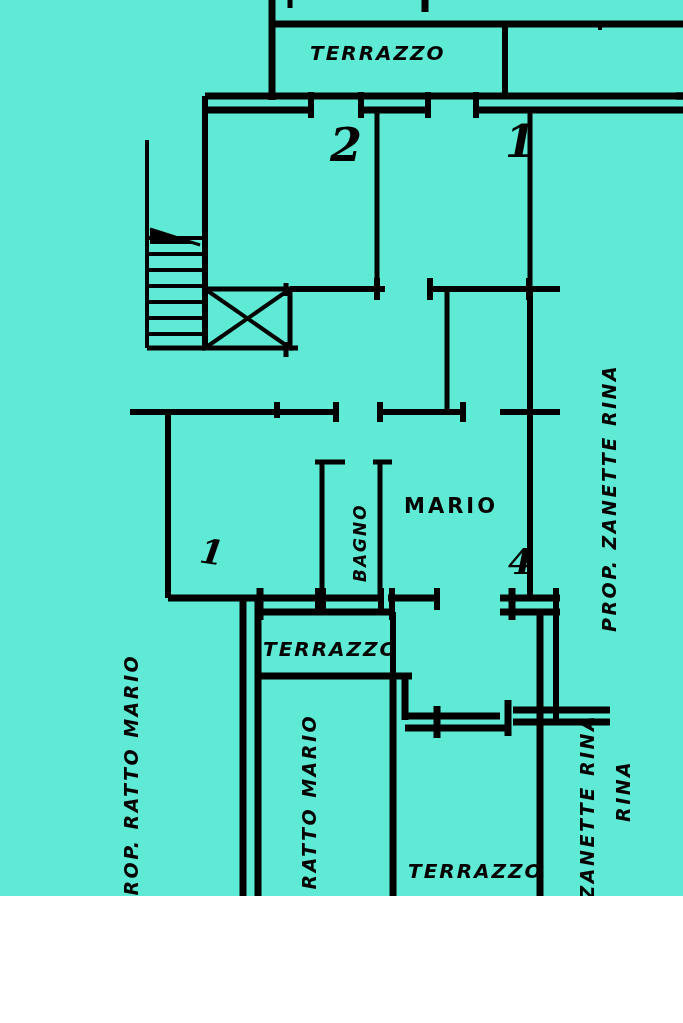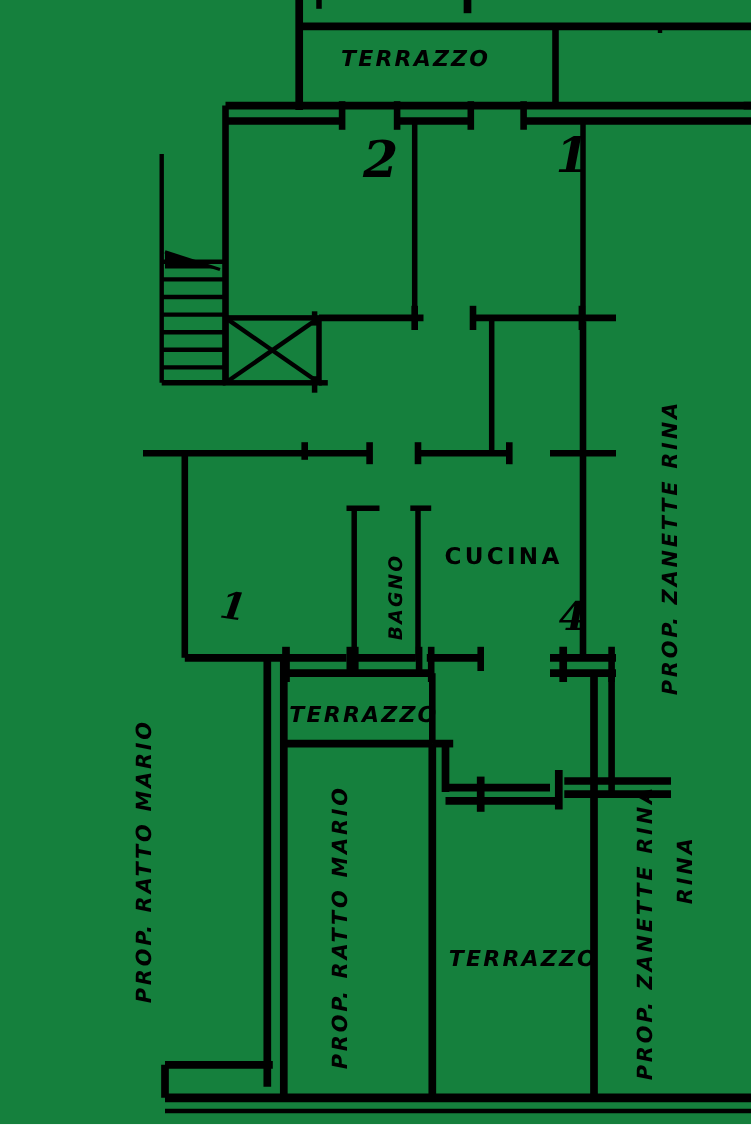--- a/index.html
+++ b/index.html
@@ -6,22 +6,22 @@
     margin: 0;
     padding: 0;
     background: #ffffff;
   }
   body {
     font-family: "Liberation Sans", sans-serif;
   }
   #plan-root {
     position: relative;
     width: 683px;
-    height: 1022px;
-    background: #15803d;
+    height: 896px;
+    background: #5eead4;
     overflow: hidden;
   }
   #plan-svg {
     position: absolute;
     left: 0;
     top: 0;
     width: 683px;
     height: 1023px;
     display: block;
   }
@@ -208,21 +208,21 @@
 
     <g stroke="#000" fill="none">
       <line x1="600" y1="24" x2="600" y2="30" stroke-width="4"></line>
       <line x1="676" y1="96" x2="683" y2="96" stroke-width="7"></line>
     </g>
 
   </svg>
 
   <div class="room-label lbl-terrazzo" style="left:310px; top:43px;">TERRAZZO</div>
 
-  <div class="room-label lbl-cucina" style="left:404px; top:496px;">CUCINA</div>
+  <div class="room-label lbl-cucina" style="left:404px; top:496px;">MARIO</div>
 
   <div class="room-label lbl-bagno rot-ccw" style="left:352px; top:582px; transform:rotate(-90deg);">BAGNO</div>
 
   <div class="room-label lbl-terrazzo" style="left:263px; top:639px;">TERRAZZO</div>
 
   <div class="room-label lbl-terrazzo" style="left:408px; top:861px;">TERRAZZO</div>
 
   <div class="room-label lbl-prop rot-ccw" style="left:122px; top:912px; transform:rotate(-90deg);">PROP. RATTO MARIO</div>
 
   <div class="room-label lbl-prop rot-ccw" style="left:600px; top:632px; transform:rotate(-90deg);">PROP. ZANETTE RINA</div>

